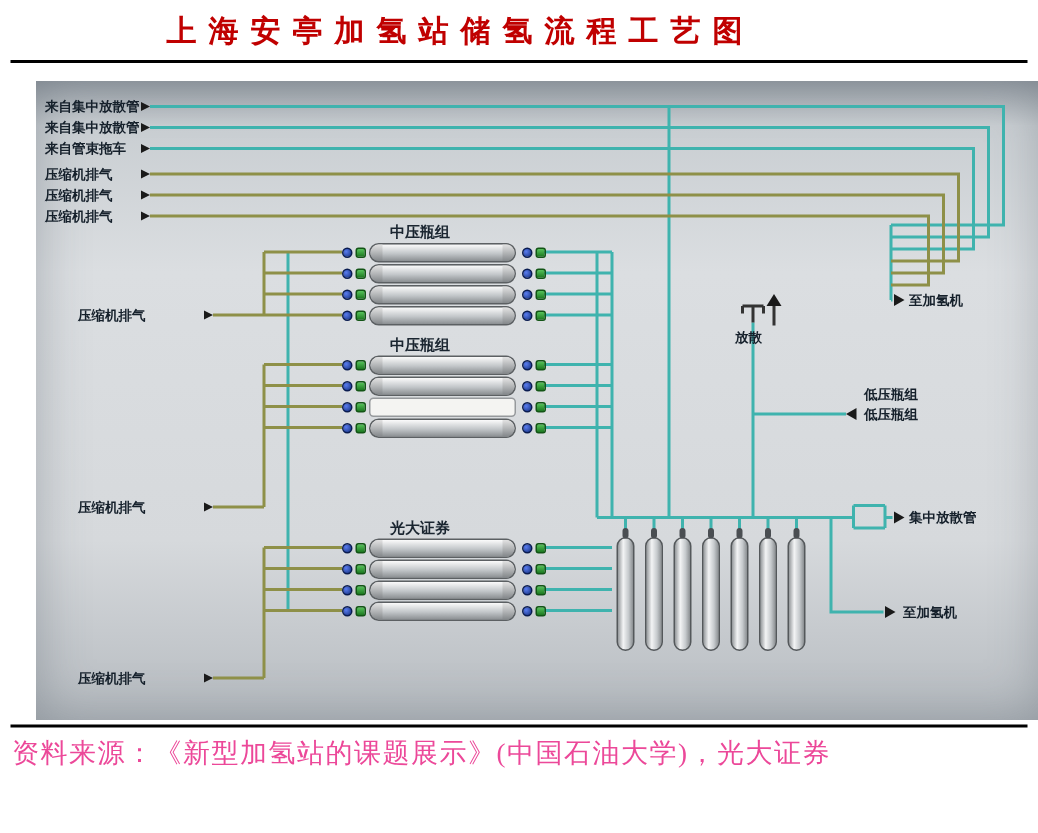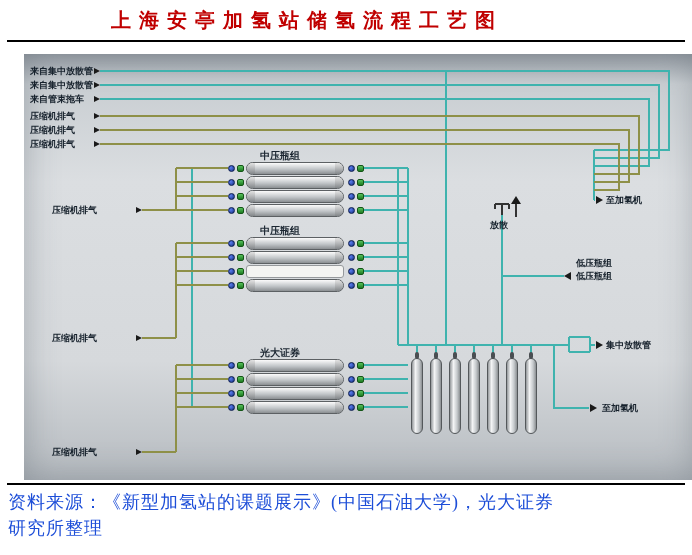--- a/index.html
+++ b/index.html
@@ -33,21 +33,21 @@
   .cyl::after{right:0;border-radius:0 7px 7px 0}
   .cyl.plain{background:#f4f4f2;border:1px solid #96999c;border-radius:3px}
   .cyl.plain::before,.cyl.plain::after{display:none}
   
   .vcyl{position:absolute;top:304px;width:12px;height:76px;border-radius:6px;
         background:linear-gradient(90deg,#94989b,#f3f4f5 35%,#c6cacd 70%,#8b8f92);
         border:1px solid #54585b}
   .vcyl::before{content:"";position:absolute;top:-7px;left:3px;width:4px;height:7px;
         background:#4a4e52;border-radius:2px}
   .footer{position:absolute;left:8px;font-family:"Liberation Serif",serif;
-          font-size:18px;letter-spacing:1px;color:#1d4ed8;white-space:nowrap}
+          font-size:18px;letter-spacing:1px;color:#ec4899;white-space:nowrap}
 </style>
 </head>
 <body>
 
 <div class="page">
 
   <div class="title">上海安亭加氢站储氢流程工艺图</div>
   <div class="rule" style="top:40px"></div>
 
   <div class="diagram">
@@ -206,15 +206,14 @@
     <div class="vcyl" style="left:425px"></div>
     <div class="vcyl" style="left:444px"></div>
     <div class="vcyl" style="left:463px"></div>
     <div class="vcyl" style="left:482px"></div>
     <div class="vcyl" style="left:501px"></div>
 
   </div>
 
   <div class="rule" style="top:483px"></div>
   <div class="footer" style="top:490px">资料来源：《新型加氢站的课题展示》(中国石油大学)，光大证券</div>
-  <div class="footer" style="top:516px">研究所整理</div>
 
 </div>
 
 </body></html>

